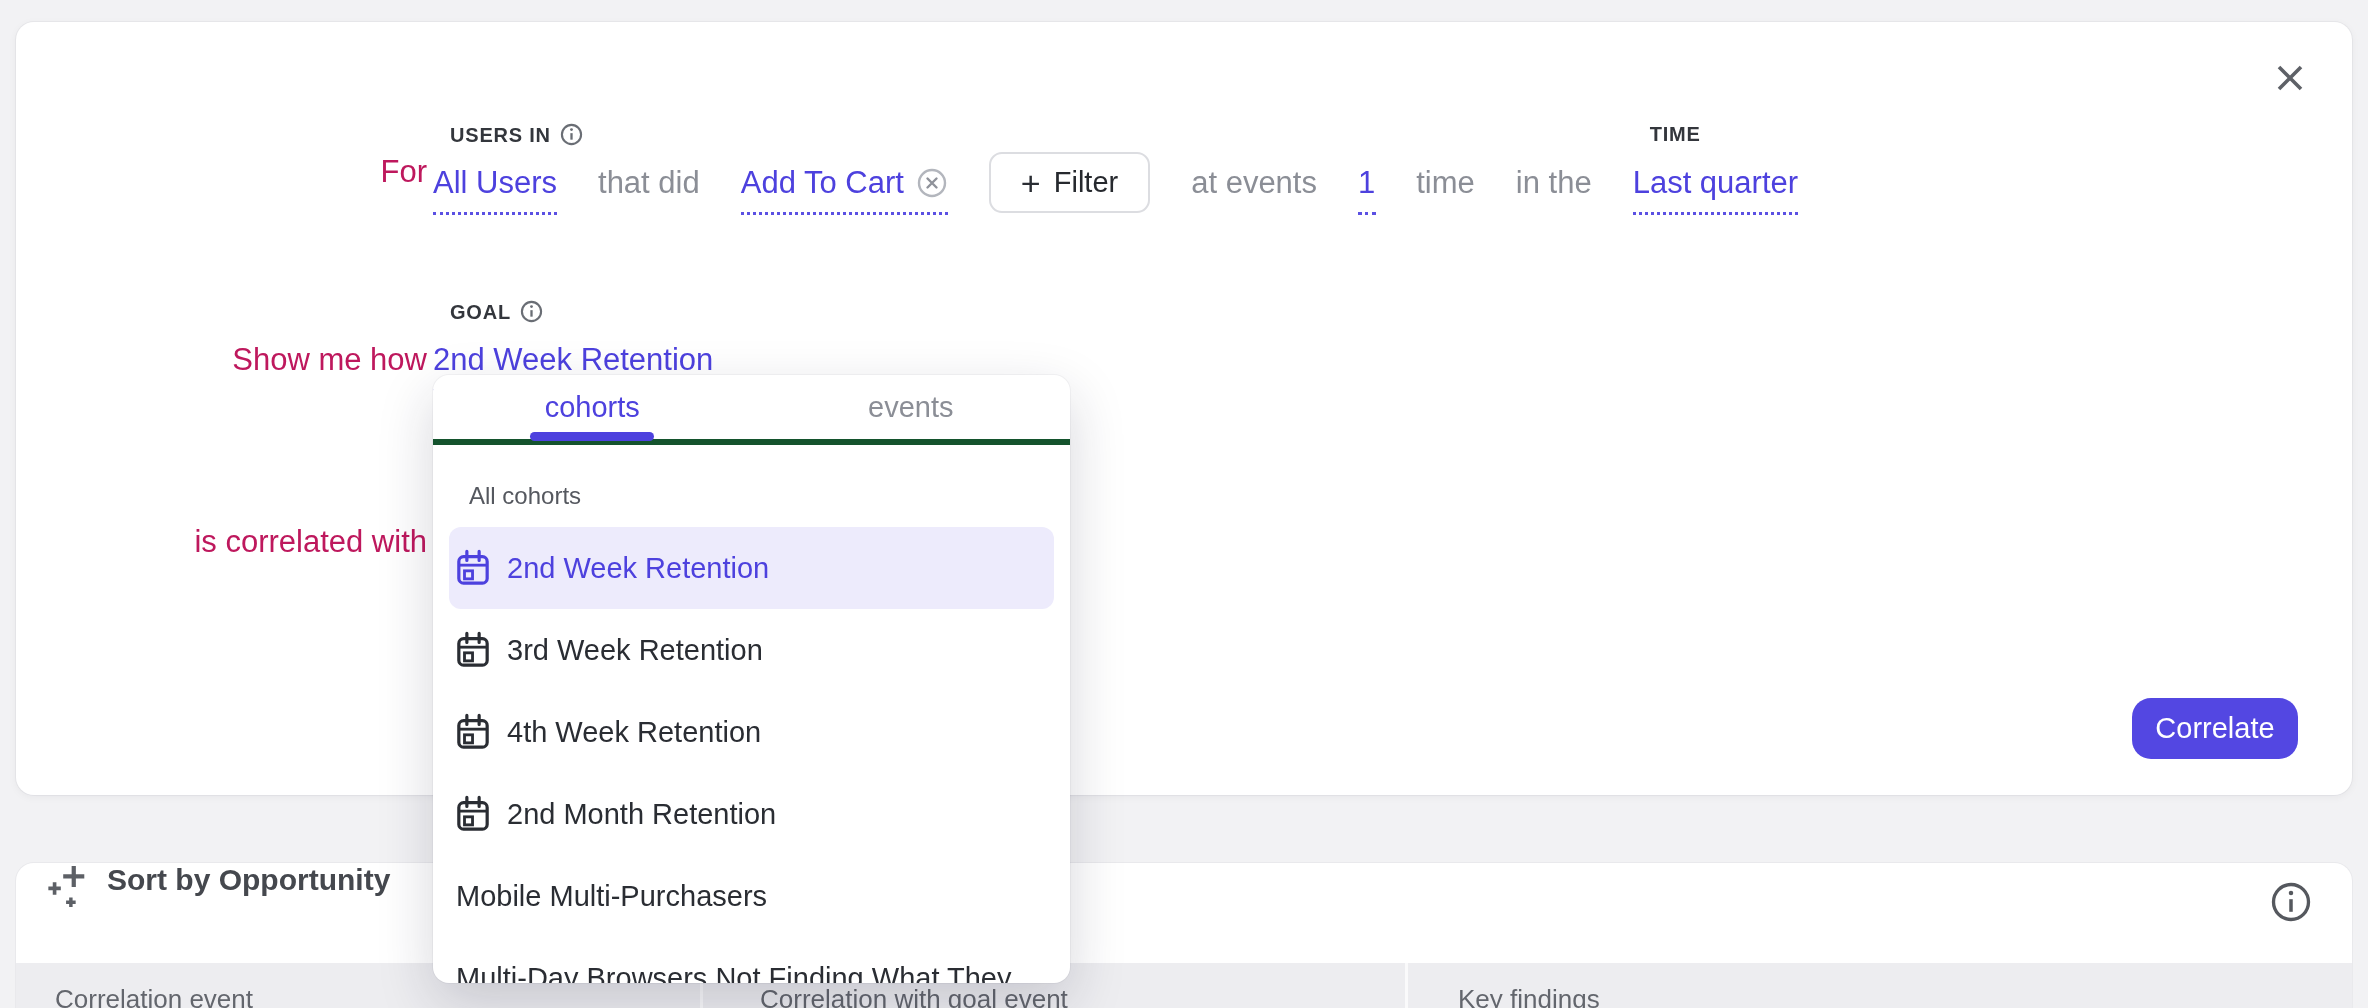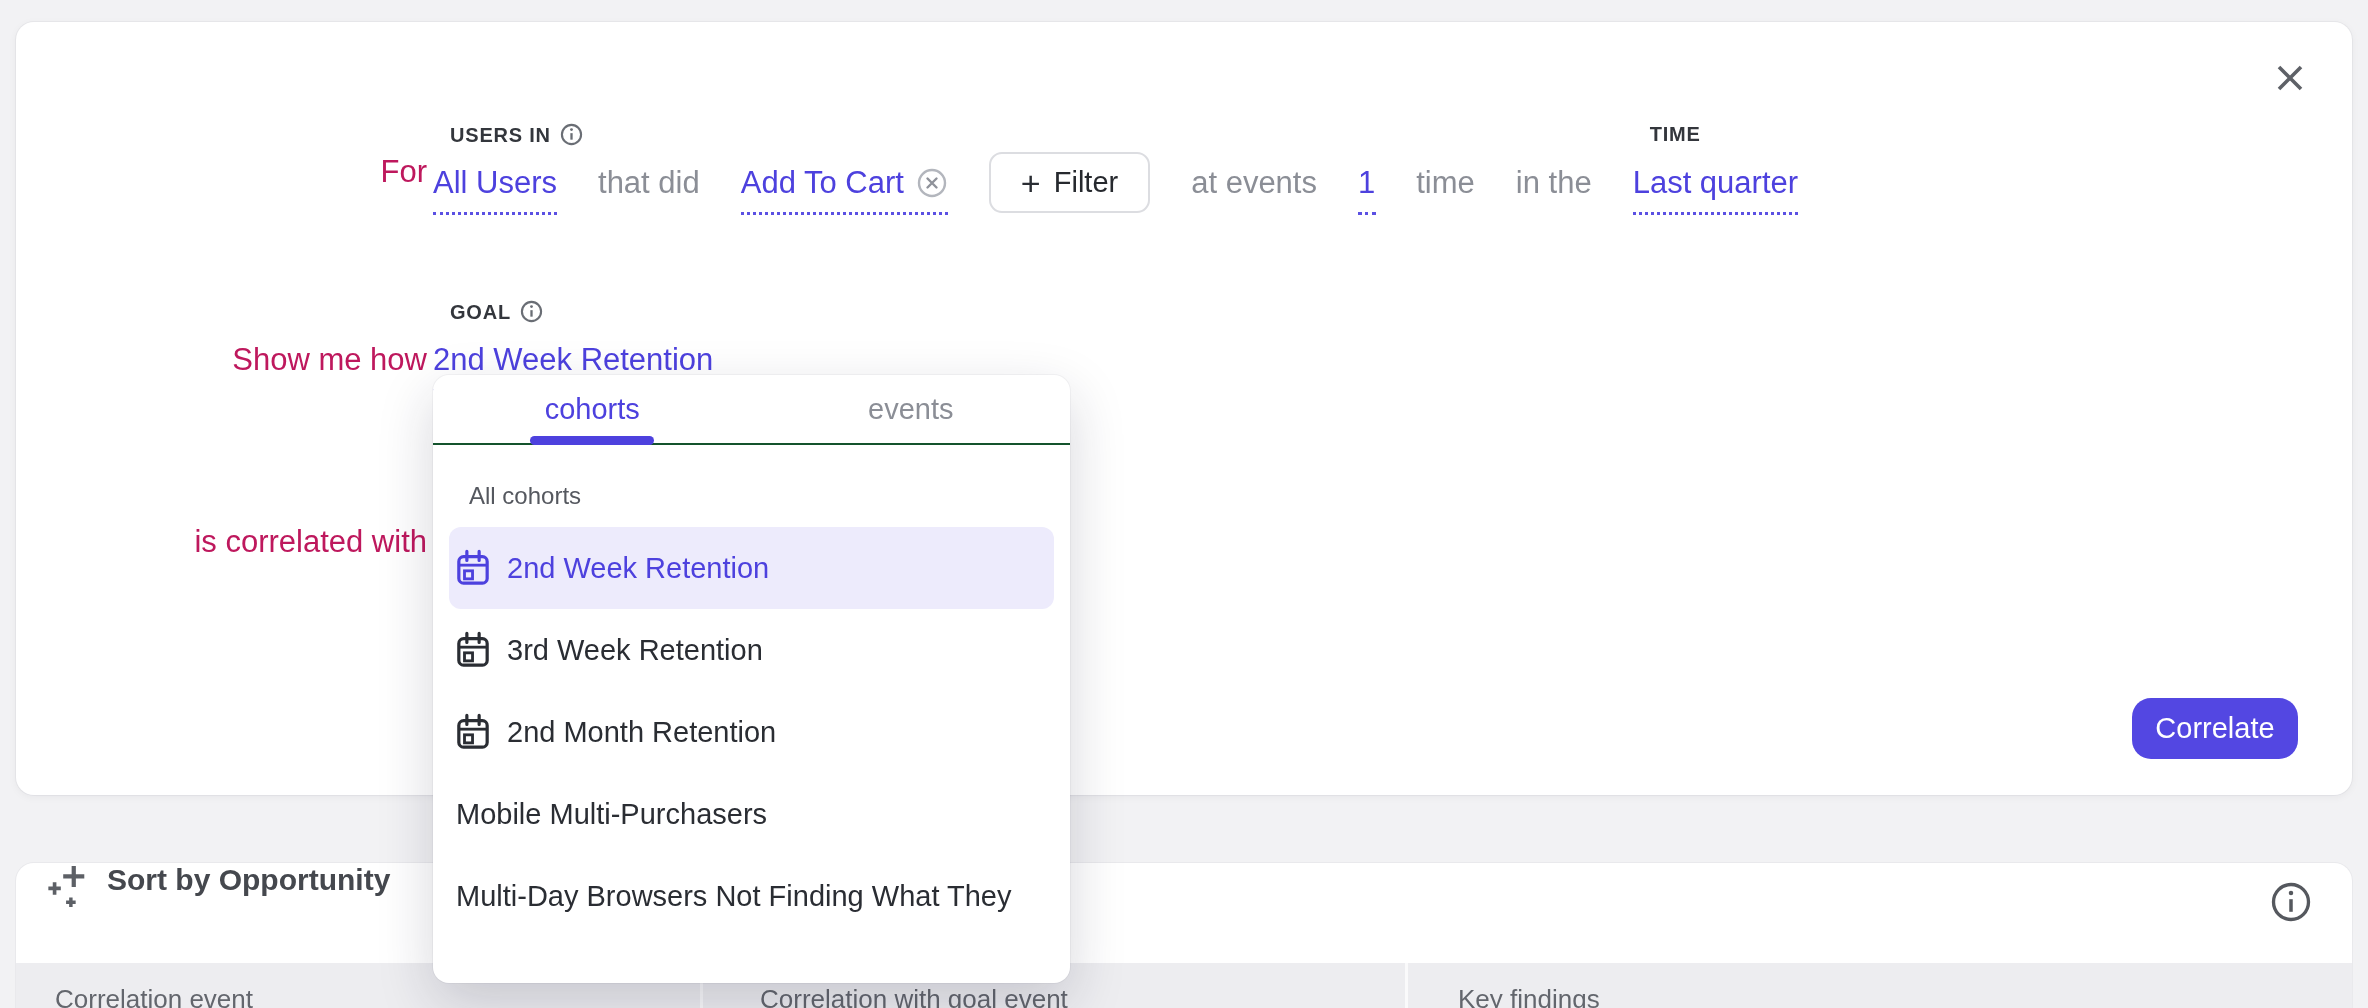--- a/index.html
+++ b/index.html
@@ -57,21 +57,21 @@
     position:absolute; left:2116px; top:676px; width:166px; height:61px;
     background:#5347e2; color:#fff; border:none; border-radius:19px;
     font-family:"Liberation Sans", sans-serif; font-size:29px; font-weight:500; cursor:pointer;
   }
   
   .dropdown {
     position:absolute; left:433px; top:375px; width:637px; height:608px;
     background:#fff; border-radius:16px; overflow:hidden; z-index:10;
     box-shadow:0 0 0 1px rgba(25,25,45,.04), 0 20px 55px rgba(30,30,55,.18);
   }
-  .tabs { position:relative; display:flex; height:70px; border-bottom:2px solid #14532d;align-items:center; }
+  .tabs { position:relative; display:flex; height:70px; border-bottom:6px solid #14532d;align-items:center; }
   .tab {
     flex:1; display:flex; align-items:center; justify-content:center;
     font-size:29px; color:#8b8e96; cursor:pointer;
   }
   .tab.active { color:#4d41de; font-weight:500; }
   .tab-indicator {
     position:absolute; left:calc(25% - 62px); bottom:-2px; width:124px; height:9px;
     border-radius:5px; background:#4d41de;
   }
   .dd-section-label { margin:36px 0 16px 36px; font-size:24px; color:#55585f; line-height:30px; }
@@ -210,20 +210,31 @@
           <svg width="34" height="38" viewBox="0 0 36 40" stroke="currentColor" fill="none">
               <rect x="3" y="8" width="30" height="28" rx="5" stroke-width="3.4"></rect>
               <path d="M11.5 2.5 V12 M24.5 2.5 V12" stroke-width="3.4" stroke-linecap="round"></path>
               <path d="M3 17 H33" stroke-width="3"></path>
               <rect x="9" y="23" width="8.5" height="8.5" stroke-width="3"></rect>
             </svg>
         </span>
         <span>3rd Week Retention</span>
       </div>
 
+      <div class="dd-item">
+        <span class="cal">
+          <svg width="34" height="38" viewBox="0 0 36 40" stroke="currentColor" fill="none">
+              <rect x="3" y="8" width="30" height="28" rx="5" stroke-width="3.4"></rect>
+              <path d="M11.5 2.5 V12 M24.5 2.5 V12" stroke-width="3.4" stroke-linecap="round"></path>
+              <path d="M3 17 H33" stroke-width="3"></path>
+              <rect x="9" y="23" width="8.5" height="8.5" stroke-width="3"></rect>
+            </svg>
+        </span>
+        <span>4th Week Retention</span>
+      </div>
 
       <div class="dd-item">
         <span class="cal">
           <svg width="34" height="38" viewBox="0 0 36 40" stroke="currentColor" fill="none">
               <rect x="3" y="8" width="30" height="28" rx="5" stroke-width="3.4"></rect>
               <path d="M11.5 2.5 V12 M24.5 2.5 V12" stroke-width="3.4" stroke-linecap="round"></path>
               <path d="M3 17 H33" stroke-width="3"></path>
               <rect x="9" y="23" width="8.5" height="8.5" stroke-width="3"></rect>
             </svg>
         </span>

